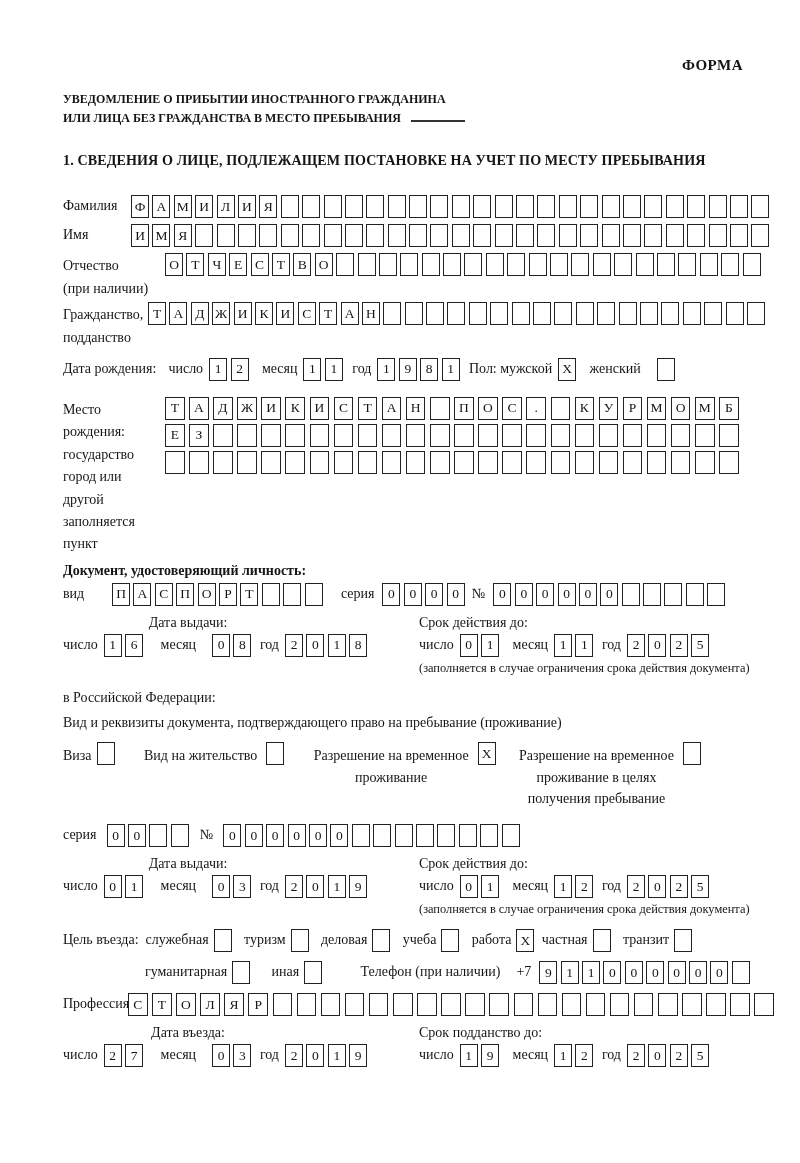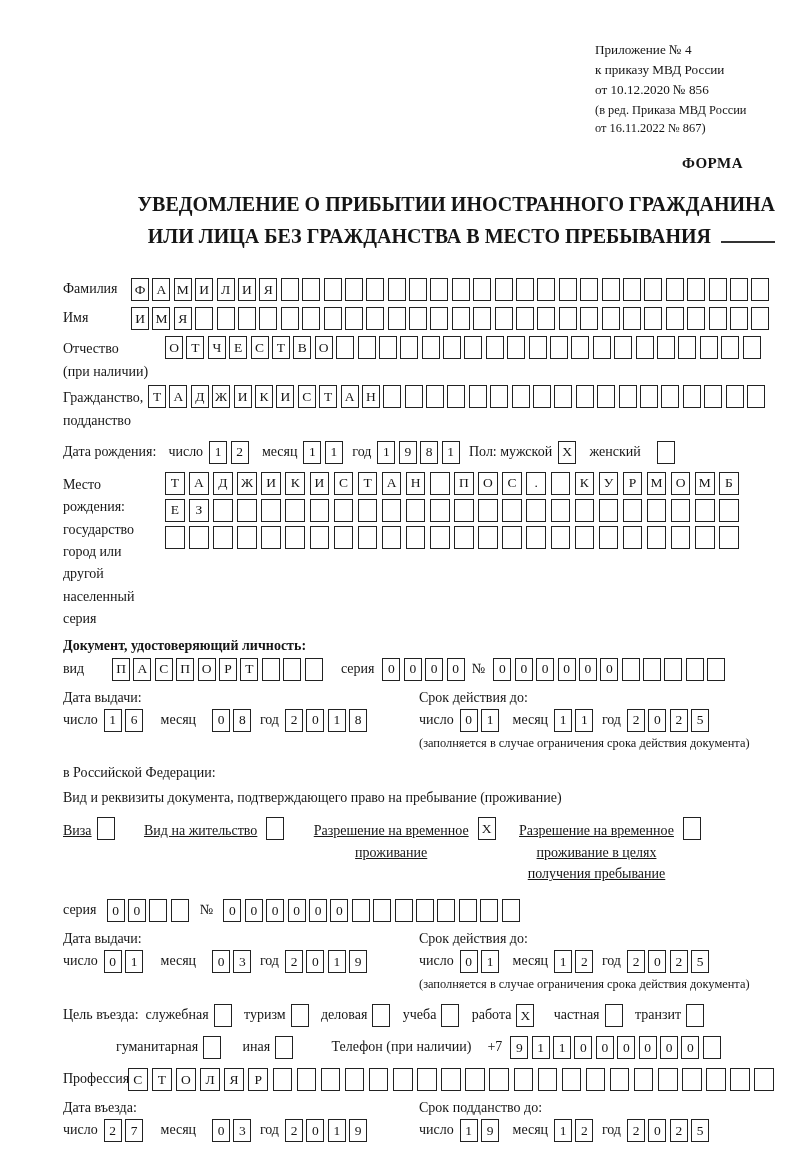--- a/index.html
+++ b/index.html
@@ -9,21 +9,21 @@
     font-family: "Liberation Serif", "DejaVu Serif", serif;
     color: #151515; font-size: 14px; overflow: hidden;
   }
   .page { padding: 40px 25px 20px 63px; }
 
   
   .appendix { width: 178px; margin-left: auto; margin-right: 2px; font-size: 13.2px; line-height: 1.5; }
   .appendix .small { font-size: 12.4px; margin-top: 3px; line-height: 1.45; }
   .forma { text-align: right; padding-right: 32px; font-weight: bold; font-size: 15px; margin-top: 17px; letter-spacing: 0.5px; }
 
-  .title { text-align: right; font-weight: bold; font-size: 20px; margin-top: 16px; line-height: 1.6; }
+  .title { text-align: left; font-weight: bold; font-size: 12px; margin-top: 16px; line-height: 1.6; }
   .uline { display: inline-block; width: 54px; border-bottom: 2.2px solid #333; margin-left: 10px; vertical-align: baseline; }
 
   .sec1 { font-weight: bold; font-size: 14.1px; margin-top: 24px; white-space: nowrap; letter-spacing: 0.1px; }
 
   
   .frow { display: flex; align-items: flex-start; margin-top: 6px; font-family: Liberation Serif, serif; }
   .lbl { flex: 0 0 auto; padding-top: 3px; }
   .cellrow { display: flex; flex-wrap: nowrap; }
   .cell {
     flex: 0 0 auto; width: 18px; height: 23px;
@@ -33,61 +33,53 @@
   }
   .wide .cell { width: 19.5px; margin-right: 4.6px; }
   .mb4 { margin-bottom: 4px; }
   .il { margin: 0 6px 0 0; white-space: nowrap; padding-top: 3px; }
   .gap10 { margin-left: 10px; } .gap14 { margin-left: 14px; }
 
   
   .dates { display: flex; margin-top: 9px; }
   .dhalf1 { width: 356px; }
   .dhalf2 { flex: 1; }
-  .dhead { width: 250px; margin-bottom: 3px; }
+  .dhead { text-align: center; width: 250px; margin-bottom: 3px; }
   .dhead2 { text-align: left; width: 280px; margin-bottom: 3px; }
   .dline { display: flex; align-items: flex-start; }
   .dnote { font-size: 12.4px; margin-top: 4px; white-space: nowrap; }
 
   
   .opts { display: flex; align-items: flex-start; margin-top: 7px; }
   .opt { display: flex; align-items: flex-start; }
-  .opt .lines { text-align: center; line-height: 1.55; margin-right: 9px; padding-top: 3px; text-decoration: underline; }
+  .opt .lines { text-align: center; line-height: 1.55; margin-right: 9px; padding-top: 3px; }
   .opt .lines.left { text-align: left; }
 
   .purposes { display: flex; align-items: flex-start; margin-top: 12px; }
   .pp { display: flex; align-items: flex-start; margin-right: 9px; }
   .pp .il { margin-right: 5px; }
 
   .labelcol { flex: 0 0 auto; line-height: 1.6; padding-top: 2px; }
 </style>
 </head>
 <body>
 
 <div class="page">
 
-  <div class="appendix">
-    <div>Приложение № 4</div>
-    <div>к приказу МВД России</div>
-    <div>от 10.12.2020 № 856</div>
-    <div class="small">
-      <div>(в ред. Приказа МВД России</div>
-      <div>от 16.11.2022 № 867)</div>
-    </div>
-  </div>
 
   <div class="forma">ФОРМА</div>
 
   <div class="title">
     <div>УВЕДОМЛЕНИЕ О ПРИБЫТИИ ИНОСТРАННОГО ГРАЖДАНИНА</div>
     <div>
       <span>ИЛИ ЛИЦА БЕЗ ГРАЖДАНСТВА В МЕСТО ПРЕБЫВАНИЯ</span><span class="uline"></span>
     </div>
   </div>
 
+  <div class="sec1">1. СВЕДЕНИЯ О ЛИЦЕ, ПОДЛЕЖАЩЕМ ПОСТАНОВКЕ НА УЧЕТ ПО МЕСТУ ПРЕБЫВАНИЯ</div>
 
   <div class="frow" style="margin-top:26px">
     <span class="lbl" style="width:68px">Фамилия</span>
     <span class="cellrow">
         <span class="cell">Ф</span>
         <span class="cell">А</span>
         <span class="cell">М</span>
         <span class="cell">И</span>
         <span class="cell">Л</span>
         <span class="cell">И</span>
@@ -251,26 +243,26 @@
     <span class="il" style="margin-left:6px">Пол: мужской</span>
     <span class="cellrow">
         <span class="cell">X</span>
       </span>
     <span class="il gap10">женский</span>
     <span class="cellrow gap10">
         <span class="cell"></span>
       </span>
   </div>
 
-  <div class="frow" style="margin-top:8px">
+  <div class="frow" style="margin-top:16px">
     <span class="labelcol" style="width:102px">
       <div>Место рождения:</div>
       <div>государство</div>
       <div>город или другой</div>
-      <div>населенный серия</div>
+      <div>заполняется пункт</div>
     </span>
     <span>
       <div class="cellrow wide mb4">
           <span class="cell">Т</span>
           <span class="cell">А</span>
           <span class="cell">Д</span>
           <span class="cell">Ж</span>
           <span class="cell">И</span>
           <span class="cell">К</span>
           <span class="cell">И</span>
@@ -567,41 +559,41 @@
         <span class="cellrow">
           <span class="cell"></span>
         </span>
       </span>
     <span class="pp">
         <span class="il">учеба</span>
         <span class="cellrow">
           <span class="cell"></span>
         </span>
       </span>
-    <span class="pp" style="margin-right:16px">
+    <span class="pp" style="margin-right:4px">
         <span class="il">работа</span>
         <span class="cellrow">
           <span class="cell">X</span>
         </span>
       </span>
     <span class="pp">
         <span class="il">частная</span>
         <span class="cellrow">
           <span class="cell"></span>
         </span>
       </span>
     <span class="pp">
         <span class="il">транзит</span>
         <span class="cellrow">
           <span class="cell"></span>
         </span>
       </span>
   </div>
 
-  <div class="purposes" style="margin-left:53px; margin-top:9px">
+  <div class="purposes" style="margin-left:82px; margin-top:9px">
     <span class="pp" style="margin-right:18px">
         <span class="il">гуманитарная</span>
         <span class="cellrow">
           <span class="cell"></span>
         </span>
       </span>
     <span class="pp">
         <span class="il">иная</span>
         <span class="cellrow">
           <span class="cell"></span>

